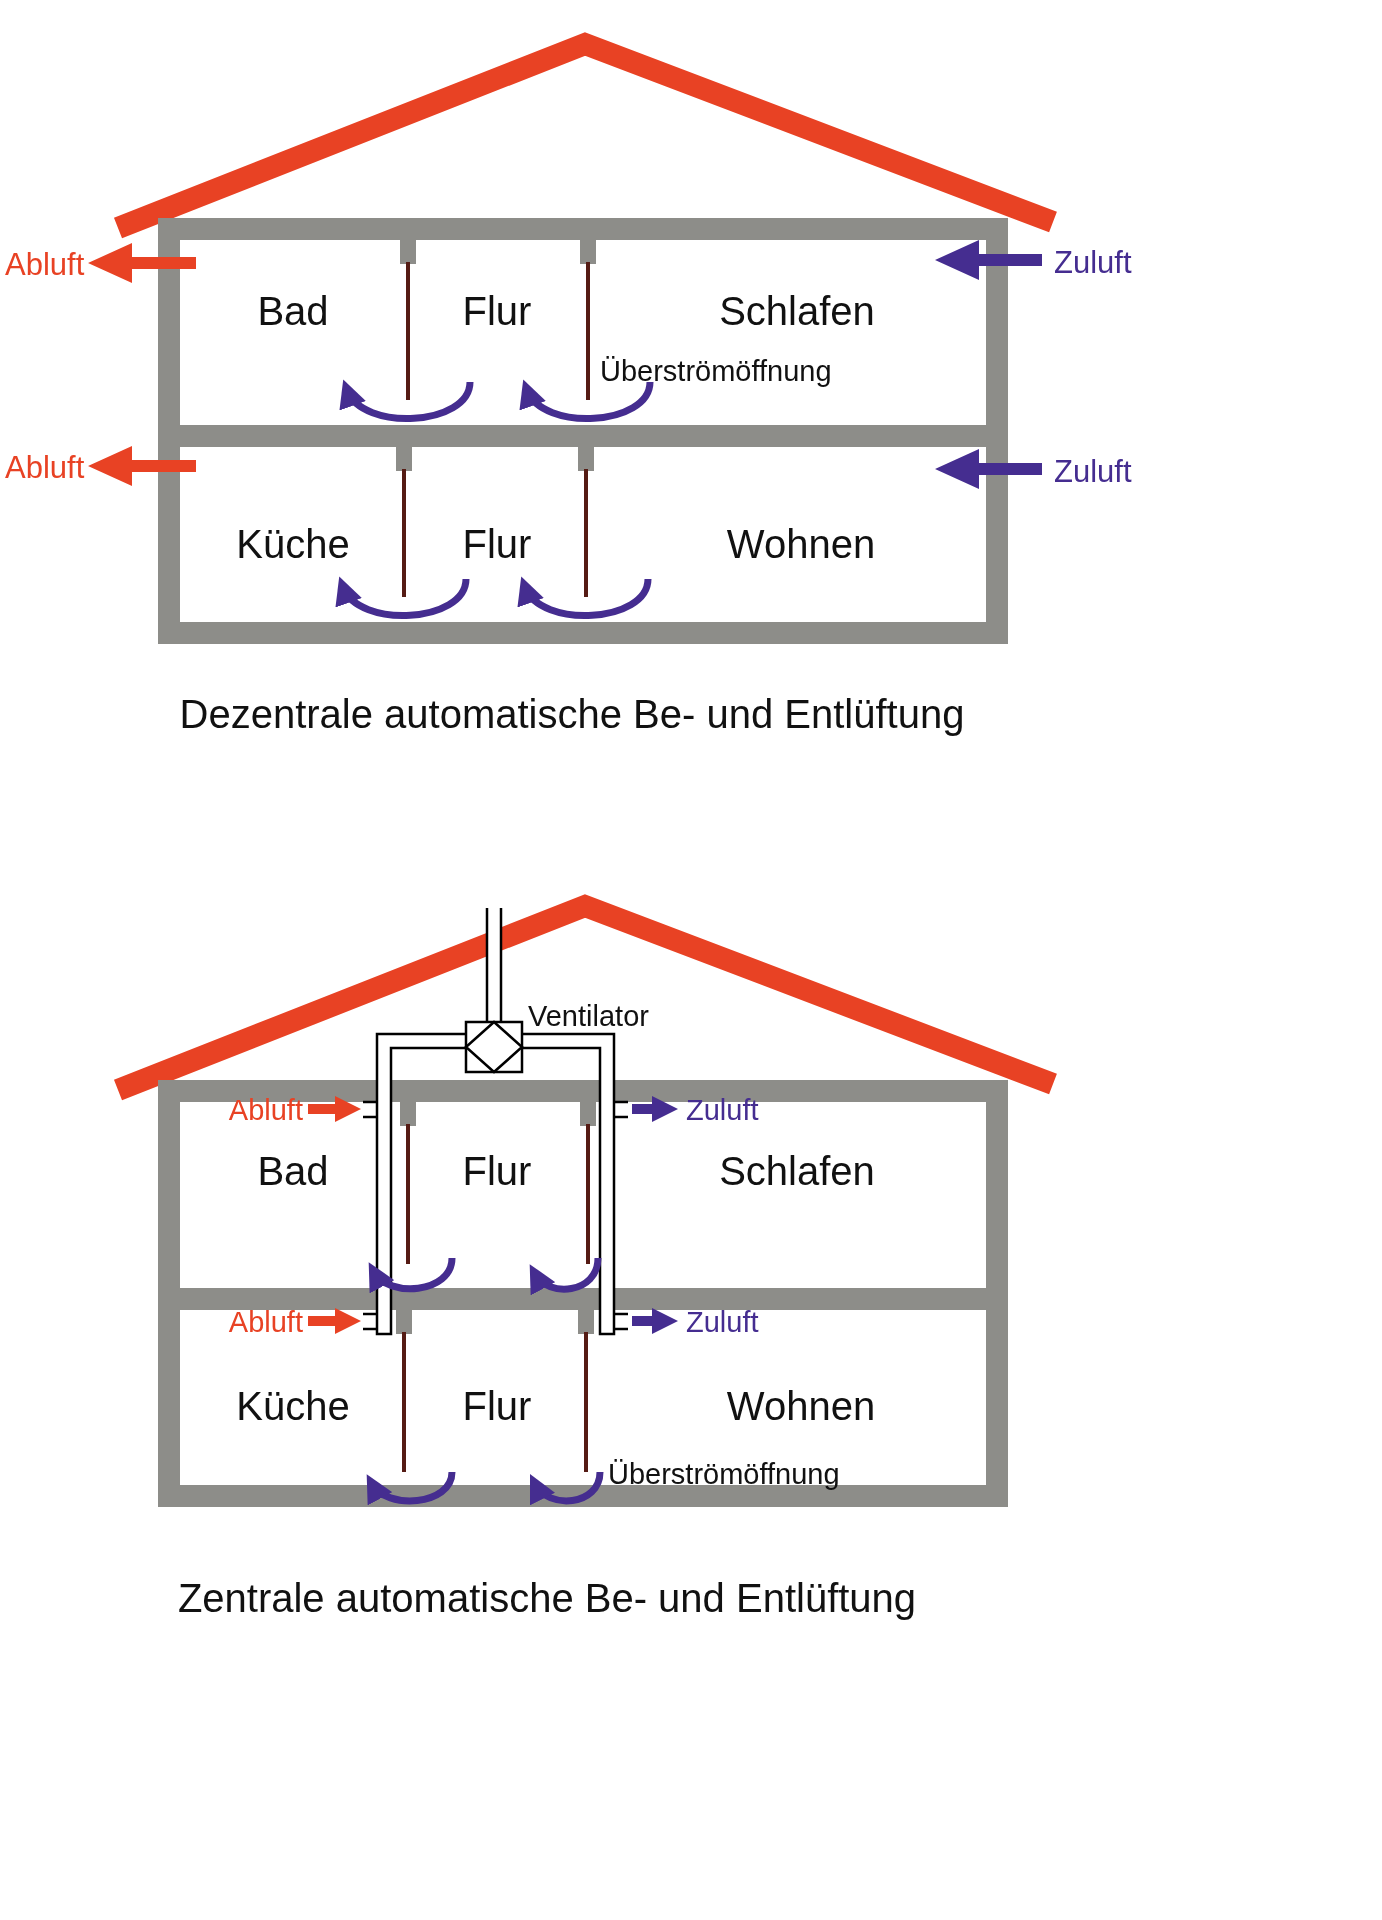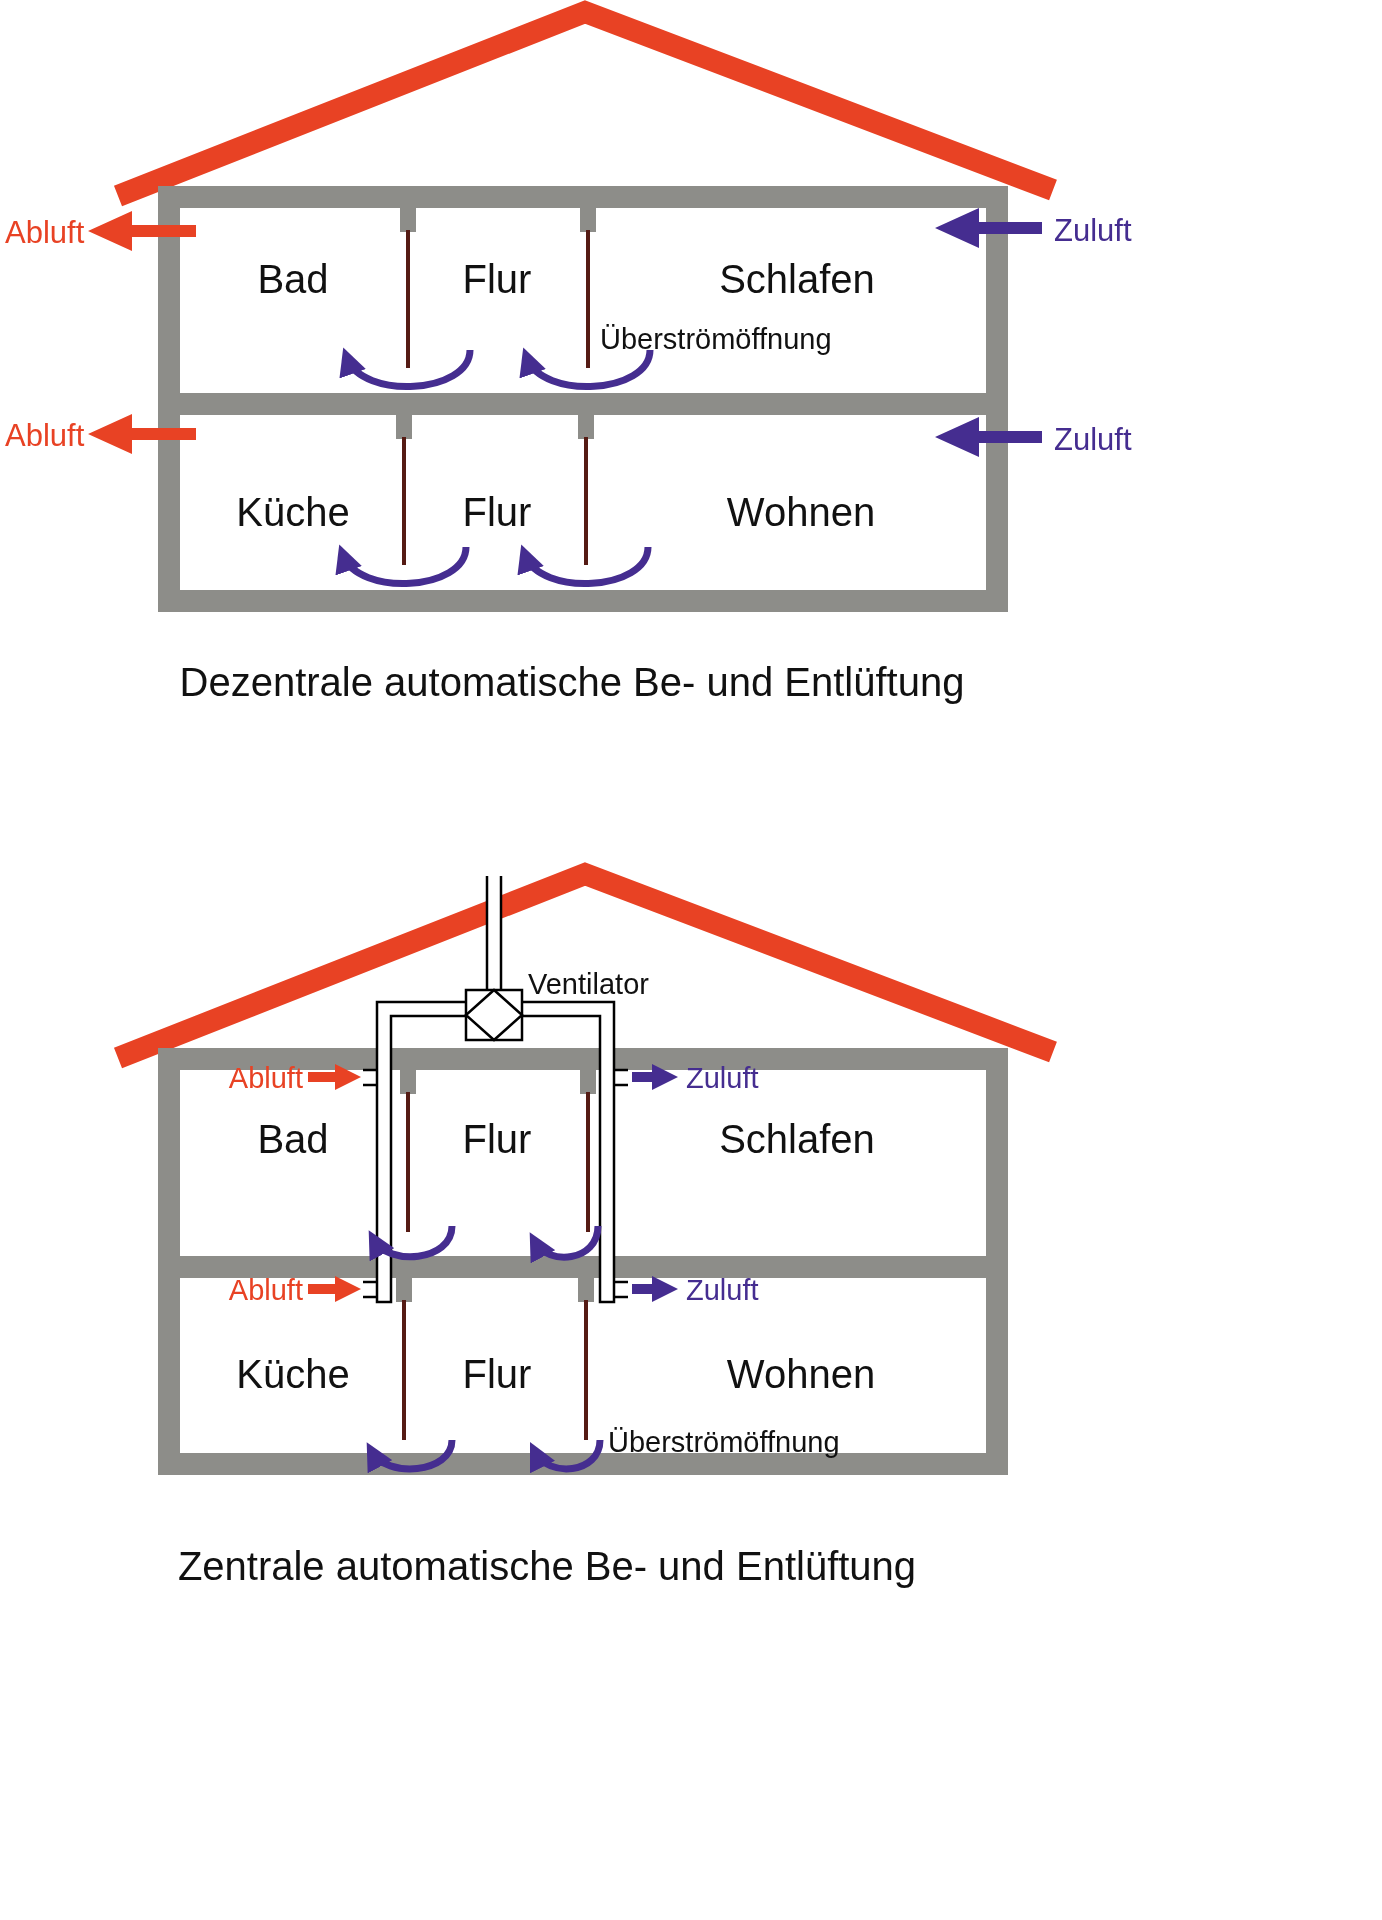--- a/index.html
+++ b/index.html
@@ -3,21 +3,21 @@
 <meta charset="utf-8">
 <style>
   :root{
     --red:#e84224;
     --gray:#8d8d89;
     --purple:#452d90;
     --thin:#551b14;
     --ink:#111111;
   }
   html,body{margin:0;padding:0;background:#ffffff;}
-  .stage{width:1382px;height:1644px;}
+  .stage{width:1382px;height:1644px;margin-top:32px;}
   svg{display:block;}
   text{font-family:"Liberation Sans",sans-serif;fill:var(--ink);}
   .room{font-size:40px;}
   .title{font-size:40px;}
   .side{font-size:31px;}
   .small{font-size:29px;}
   .red-t{fill:var(--red);}
   .purple-t{fill:var(--purple);}
   .roof{stroke:var(--red);stroke-width:22;fill:none;stroke-linejoin:miter;}
   .wall{stroke:var(--gray);stroke-width:22;fill:#ffffff;}

